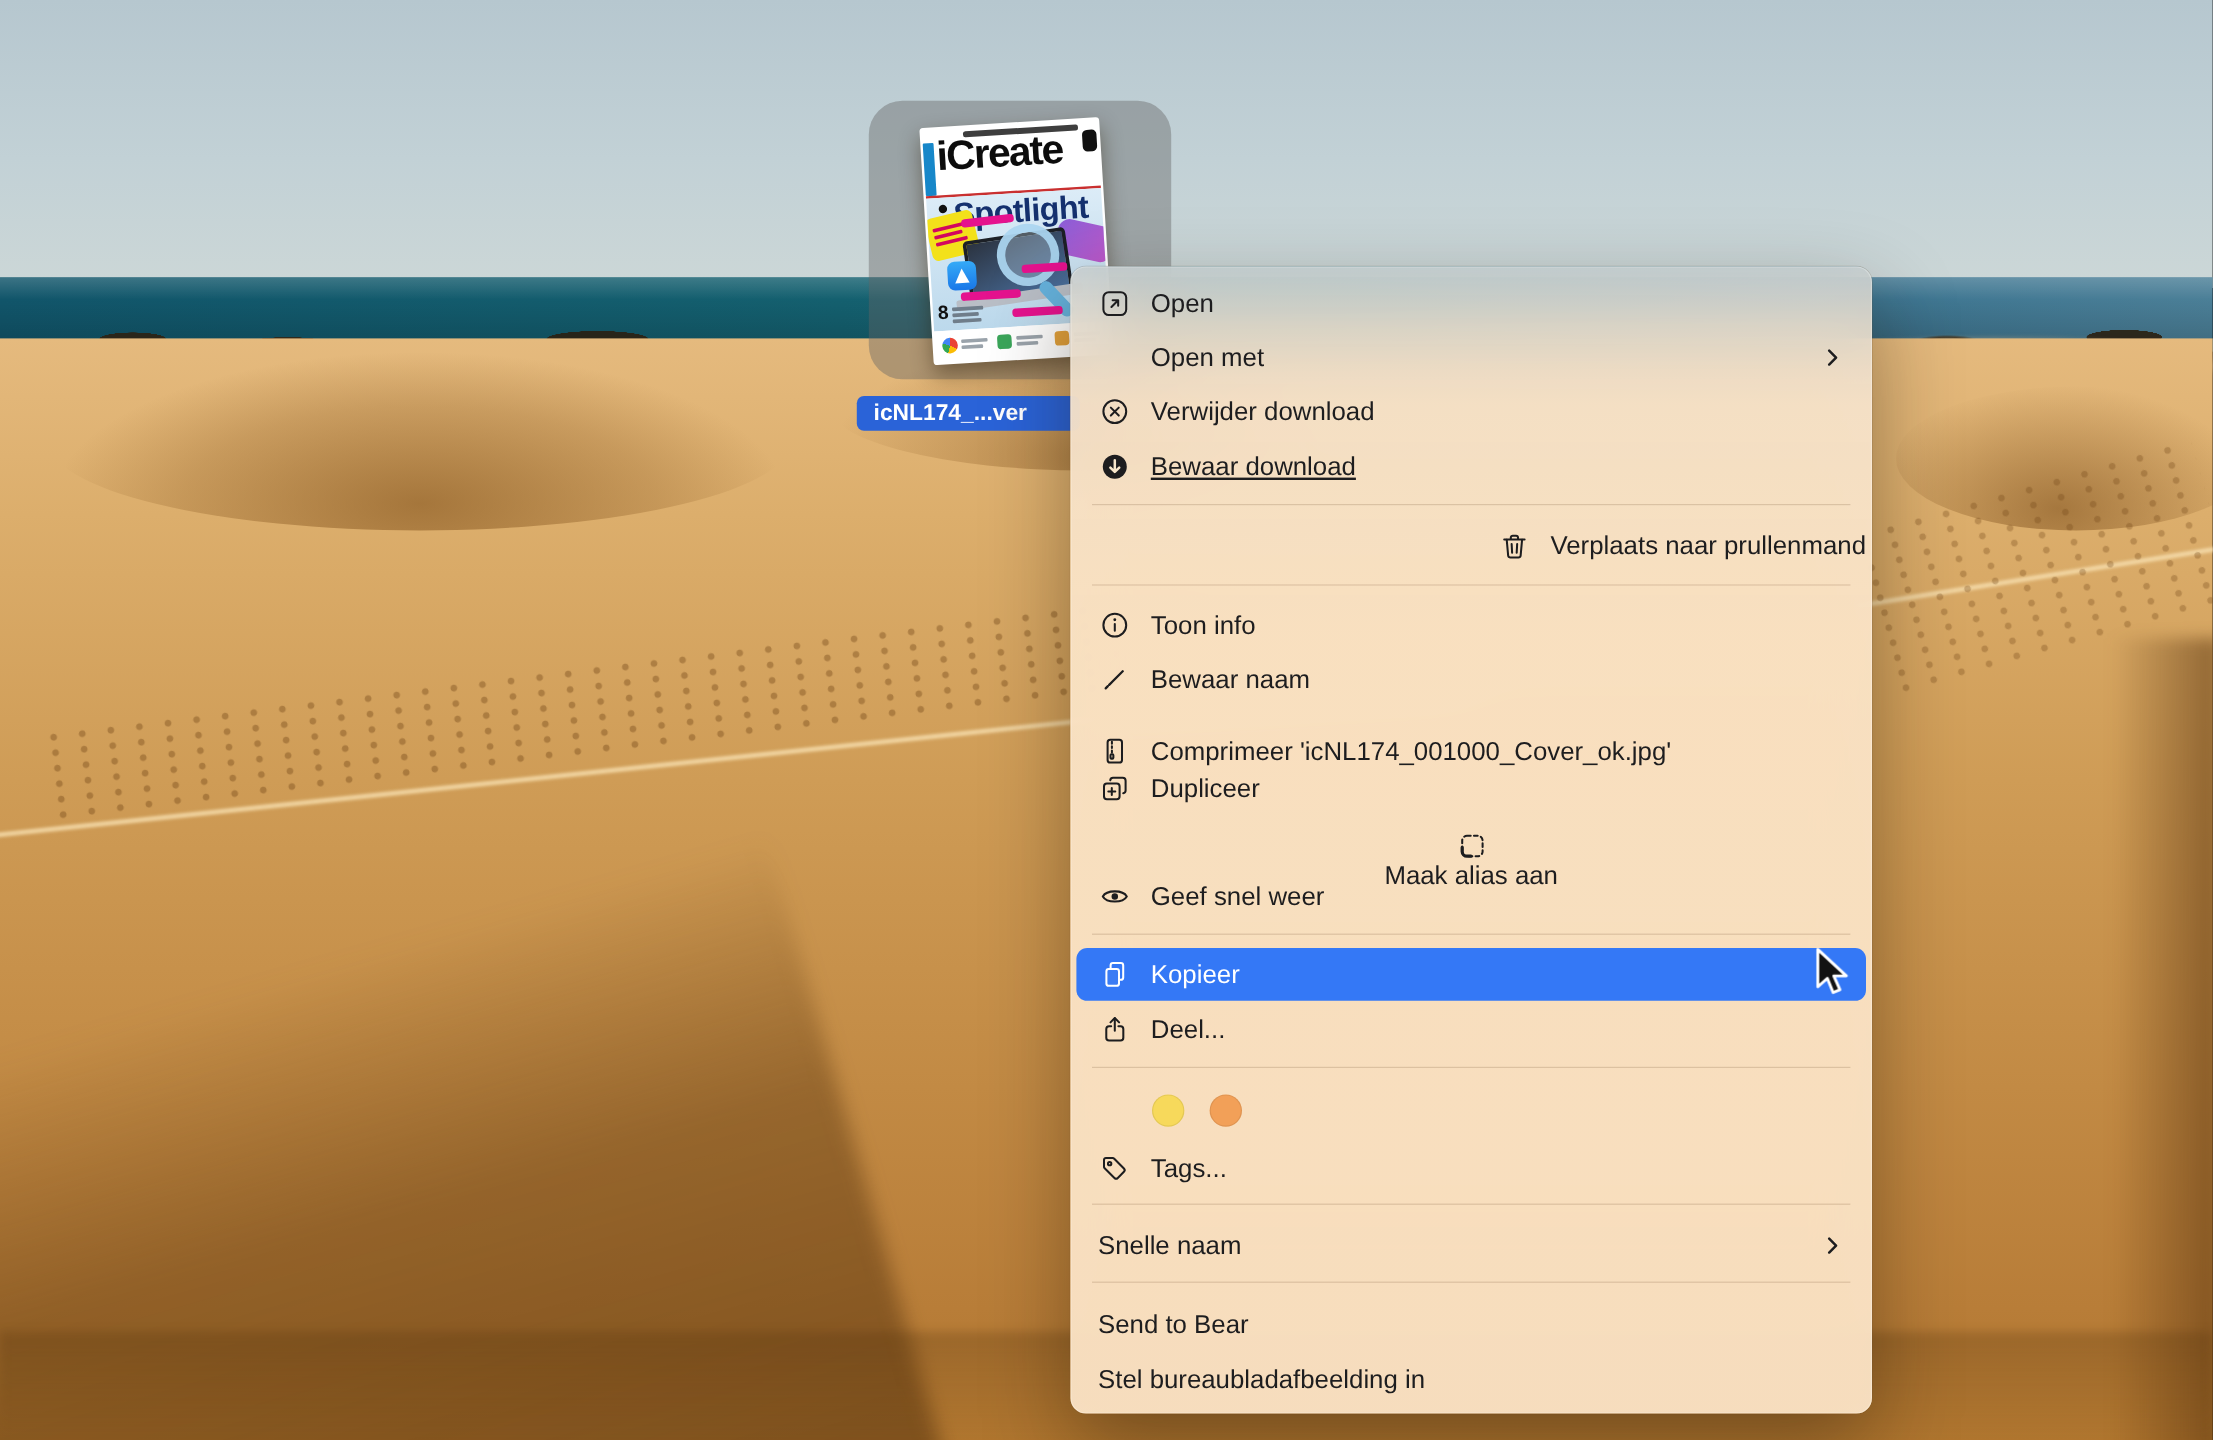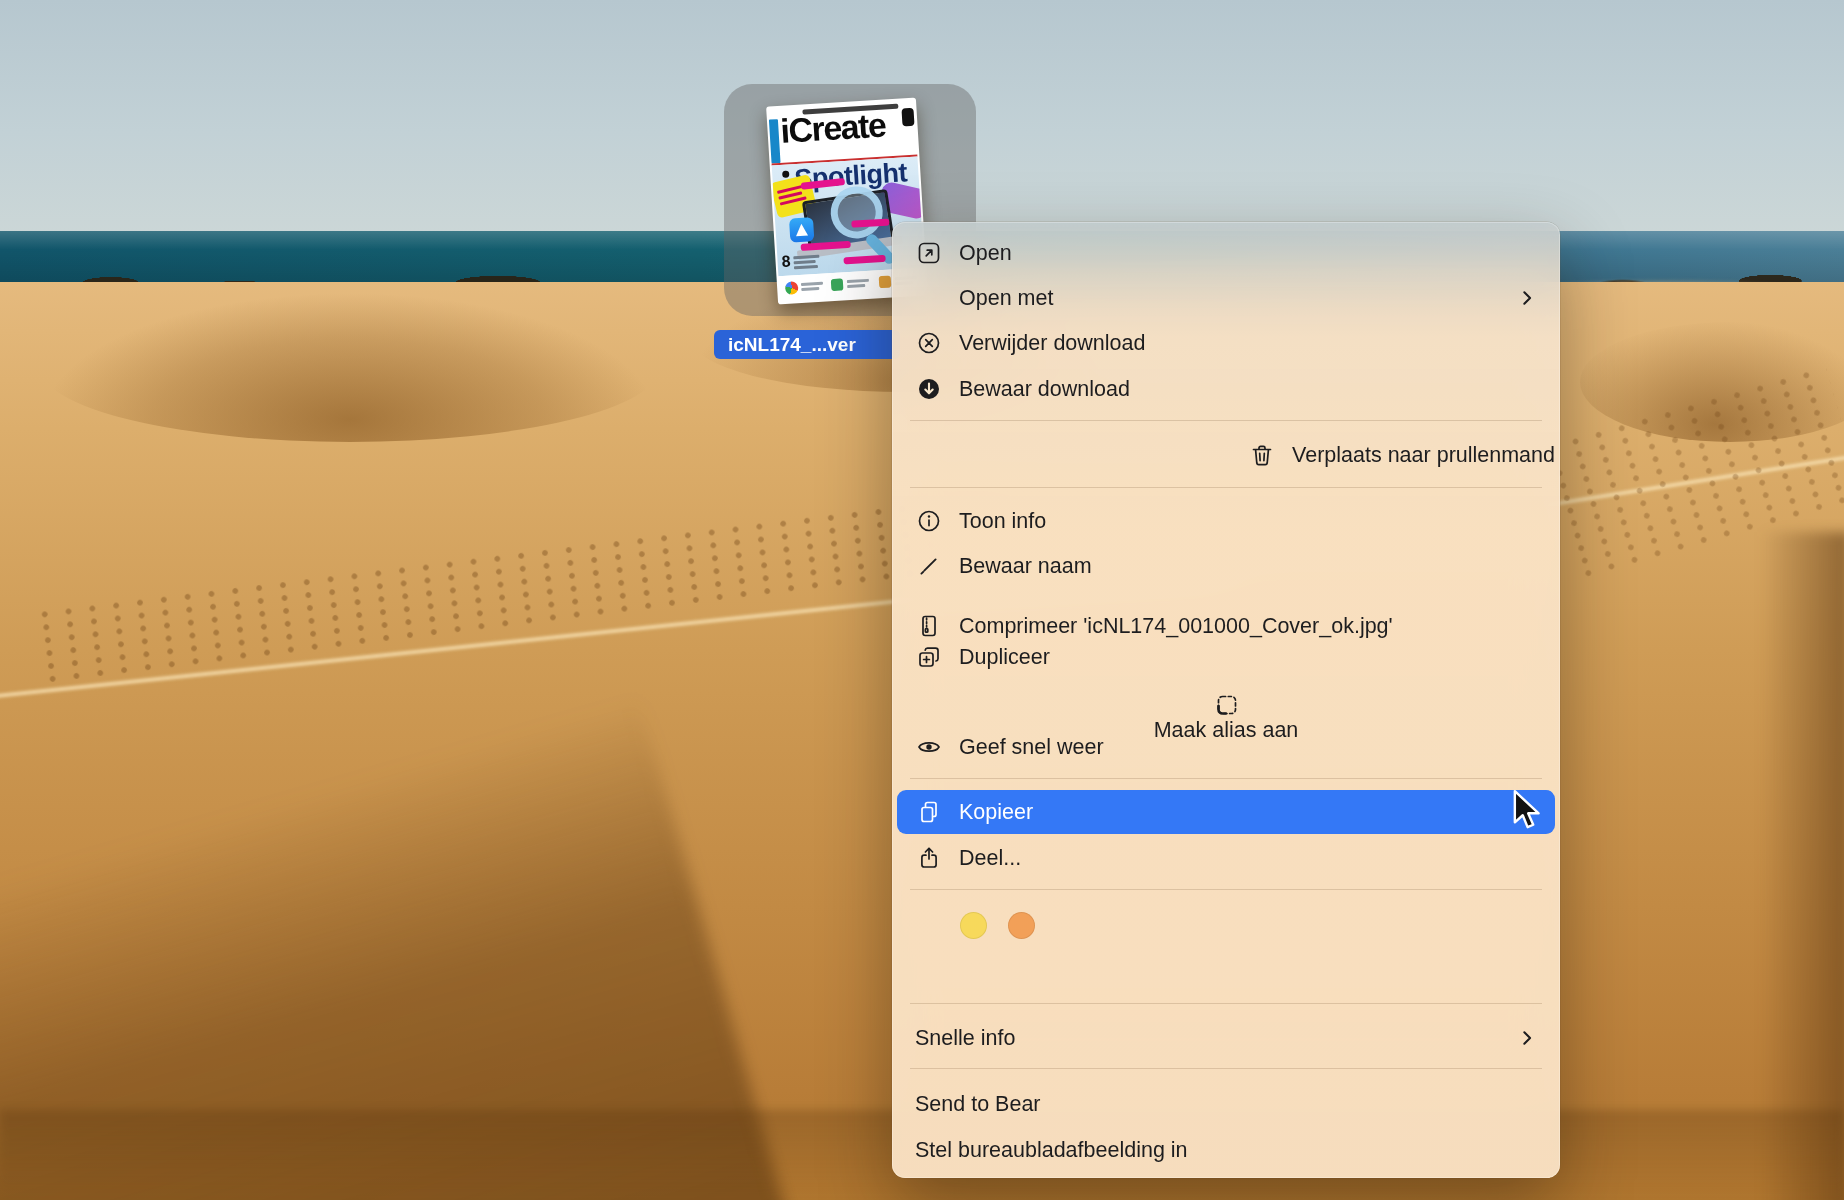--- a/index.html
+++ b/index.html
@@ -215,21 +215,21 @@
     <div class="mi" style="top:99px;">
       <span class="ic">
         <svg class="sficon" viewBox="0 0 26 26">
             <circle cx="13" cy="13" r="9.5"></circle>
             <path d="M9.7 9.7 L16.3 16.3 M16.3 9.7 L9.7 16.3"></path>
           </svg>
       </span>
       <span class="lbl">Verwijder download</span>
     </div>
 
-    <div class="mi" style="top:145px;">
+    <div class="mi" style="top:145px;text-decoration:underline;">
       <span class="ic">
         <svg class="sficon" viewBox="0 0 26 26">
             <circle cx="13" cy="13" r="10" fill="currentColor" stroke="none"></circle>
             <path d="M13 7.6 V17 M9.3 13.6 L13 17.3 L16.7 13.6" stroke="#f8e7cc" stroke-width="2.1"></path>
           </svg>
       </span>
       <span class="lbl">Bewaar download</span>
     </div>
 
     <div class="sep" style="top:198px;"></div>
@@ -334,25 +334,34 @@
       <span class="lbl">Deel...</span>
     </div>
 
     <div class="sep" style="top:667px;"></div>
 
     <div class="mi dotrow" style="top:681px;">
       <span class="dot" style="background-color: rgb(247, 217, 91);"></span>
       <span class="dot" style="background-color: rgb(242, 160, 88);"></span>
     </div>
 
+    <div class="mi" style="top:730px;">
+      <span class="ic">
+        <svg class="sficon" viewBox="0 0 26 26">
+            <path d="M4 5.6 V11.2 a1.9 1.9 0 0 0 .56 1.35 L12.7 20.6 a2 2 0 0 0 2.8 0 L20.6 15.5 a2 2 0 0 0 0 -2.8 L12.55 4.56 A1.9 1.9 0 0 0 11.2 4 H5.6 A1.6 1.6 0 0 0 4 5.6 Z"></path>
+            <circle cx="8.7" cy="8.7" r="1.4"></circle>
+          </svg>
+      </span>
+      <span class="lbl">Tags...</span>
+    </div>
 
     <div class="sep" style="top:781px;"></div>
 
     <div class="mi noicon" style="top:794px;">
-      <span class="lbl">Snelle info</span>
+      <span class="lbl">Snelle naam</span>
       <svg class="chev sficon" viewBox="0 0 26 26">
           <path d="M9.5 5.5 L17 13 L9.5 20.5" stroke-width="2.7"></path>
         </svg>
     </div>
 
     <div class="sep" style="top:846px;"></div>
 
     <div class="mi noicon" style="top:860px;">
       <span class="lbl">Send to Bear</span>
     </div>

